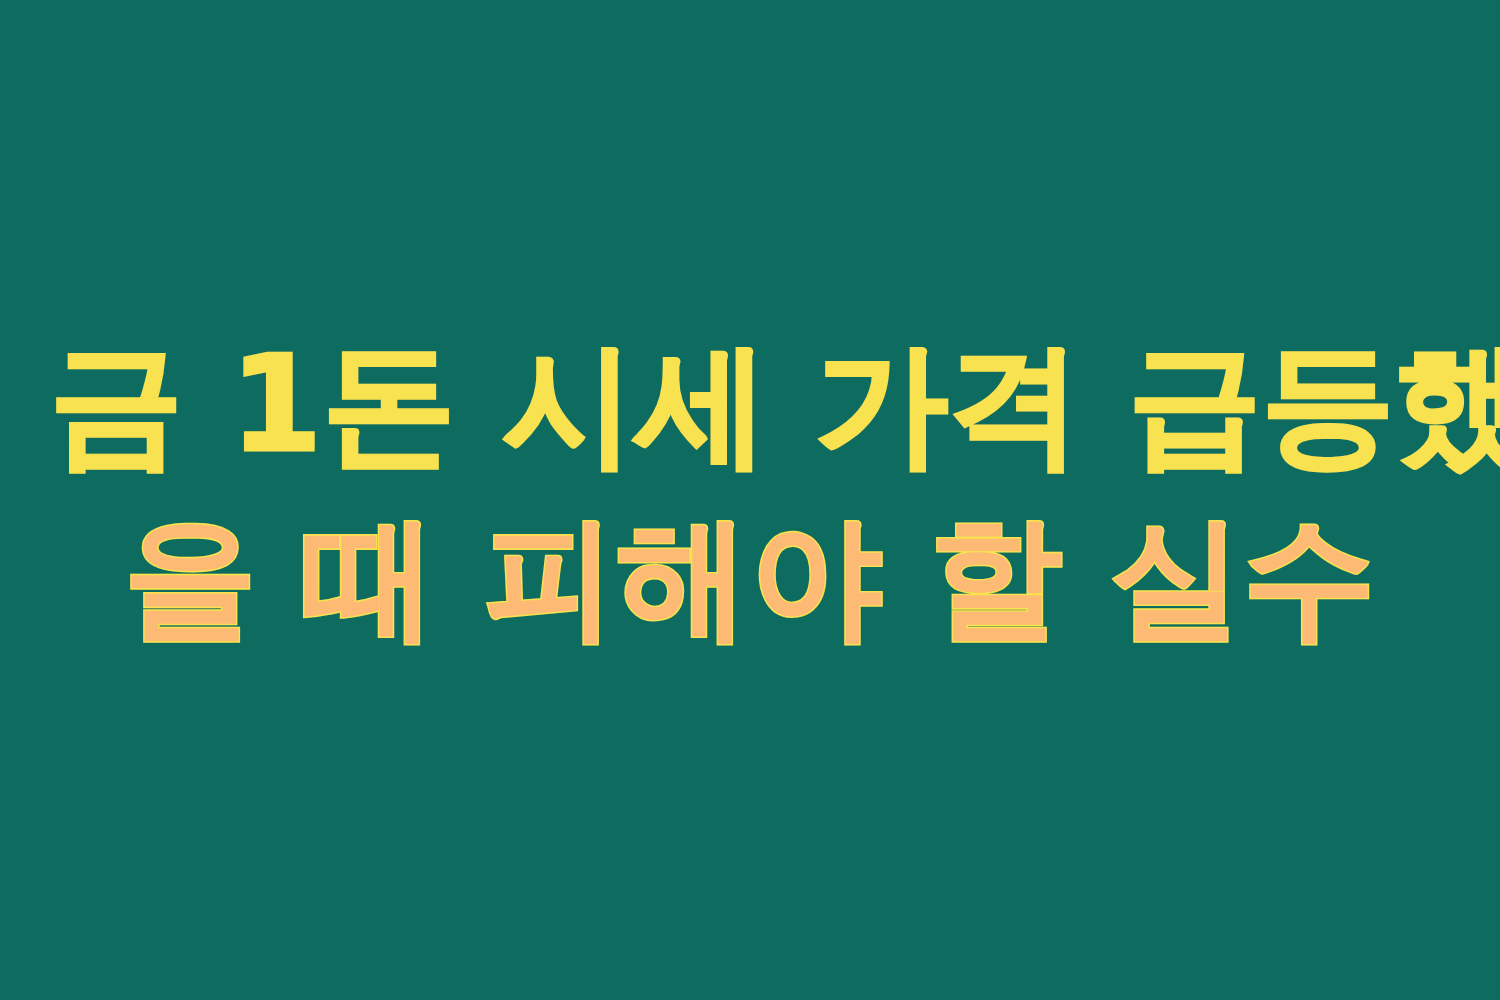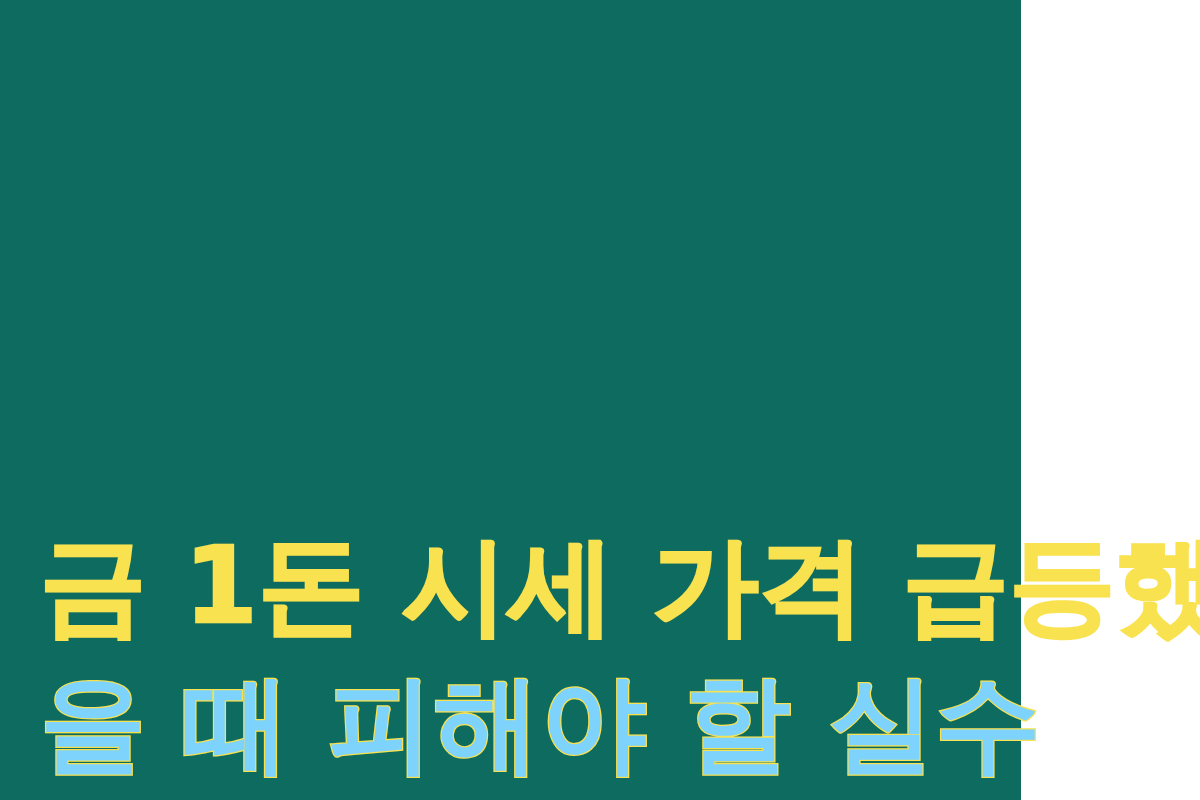--- a/index.html
+++ b/index.html
@@ -11,25 +11,25 @@
   body {
     width: 1200px;
     height: 800px;
     overflow: hidden;
     font-family: "DejaVu Sans", "Liberation Sans", sans-serif;
   }
 
   
   .thumbnail-canvas {
     position: relative;
-    width: 1021px;
+    width: 1200px;
     height: 800px;
     background: #0E6B60;
     display: flex;
-    align-items: flex-end;
+    align-items: center;
     justify-content: center;
     box-sizing: border-box;
   }
 
   
   .headline-block {
     width: 100%;
     text-align: center;
     padding: 0 40px;
     box-sizing: border-box;
@@ -62,17 +62,17 @@
 </style>
 </head>
 <body>
 
 <div class="thumbnail-canvas" style="background: rgb(14, 107, 96);">
 
   <div class="headline-block">
 
     <span class="headline-line headline-line--1" style="color: rgb(249, 226, 79); -webkit-text-stroke: 2.5px rgb(249, 226, 79);">금 1돈 시세 가격 급등했</span>
 
-    <span class="headline-line headline-line--2" style="color: #7dd3fc; -webkit-text-stroke: 2.5px rgb(249, 226, 79);">을 때 피해야 할 실수</span>
+    <span class="headline-line headline-line--2" style="color: #fdba74; -webkit-text-stroke: 2.5px rgb(249, 226, 79);">을 때 피해야 할 실수</span>
 
   </div>
 
 </div>
 
 </body></html>

